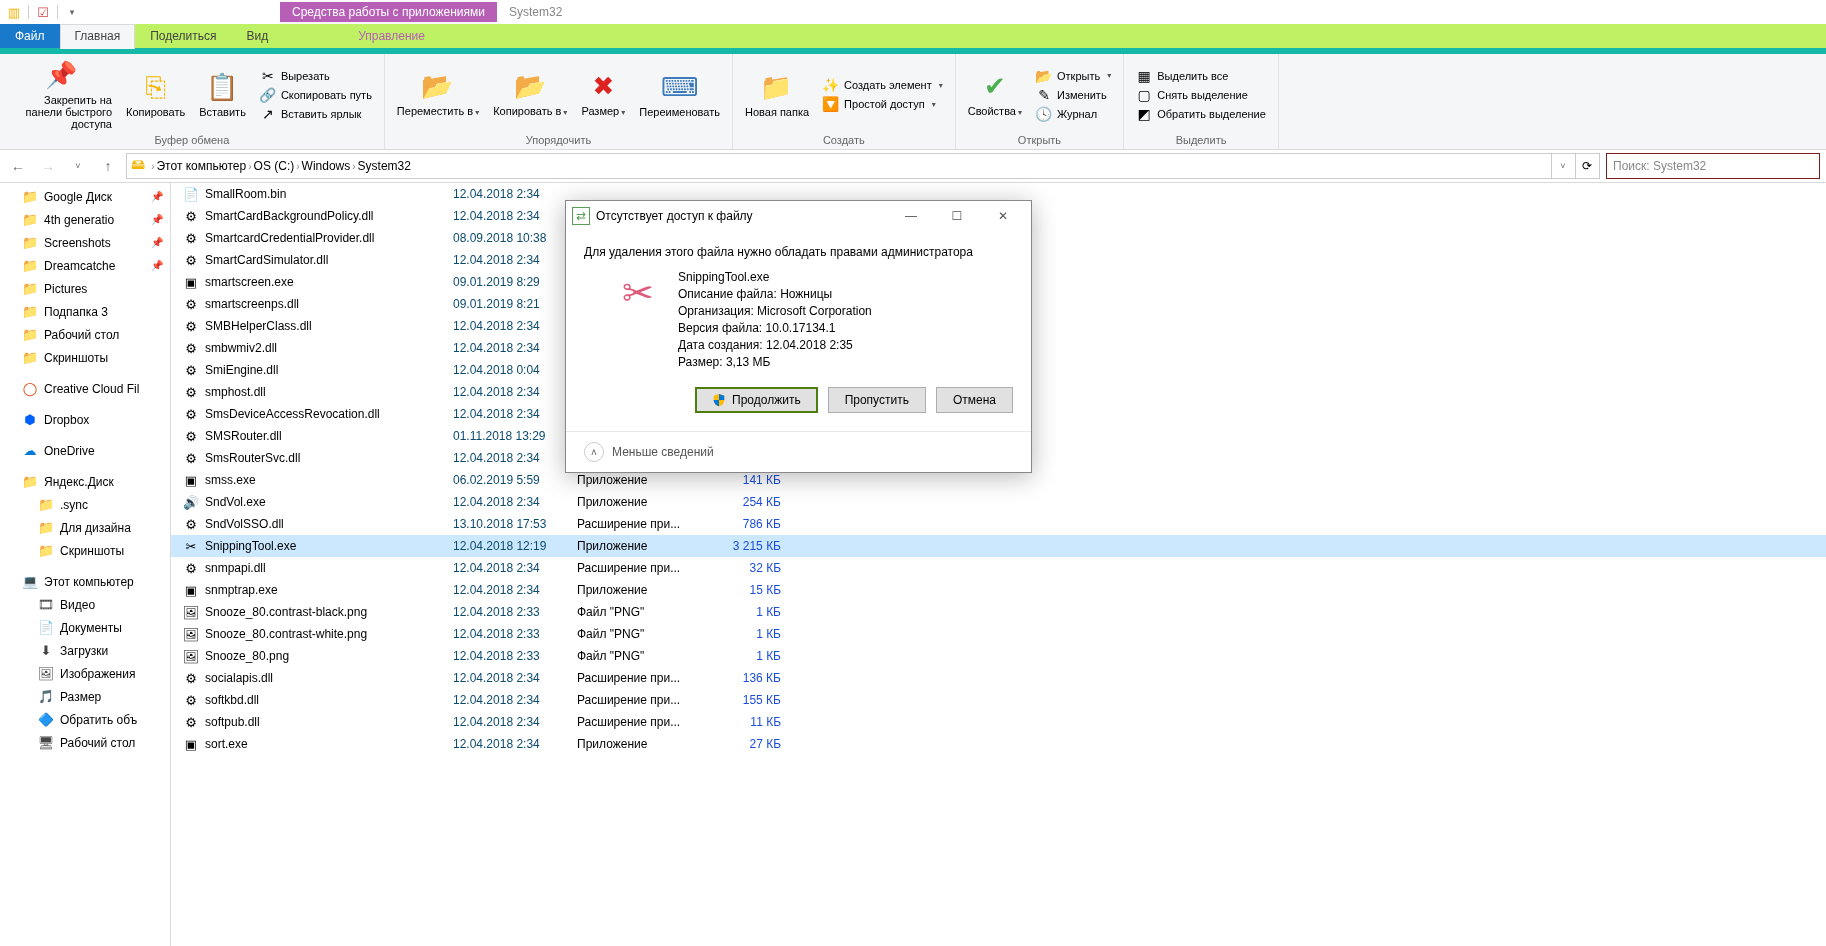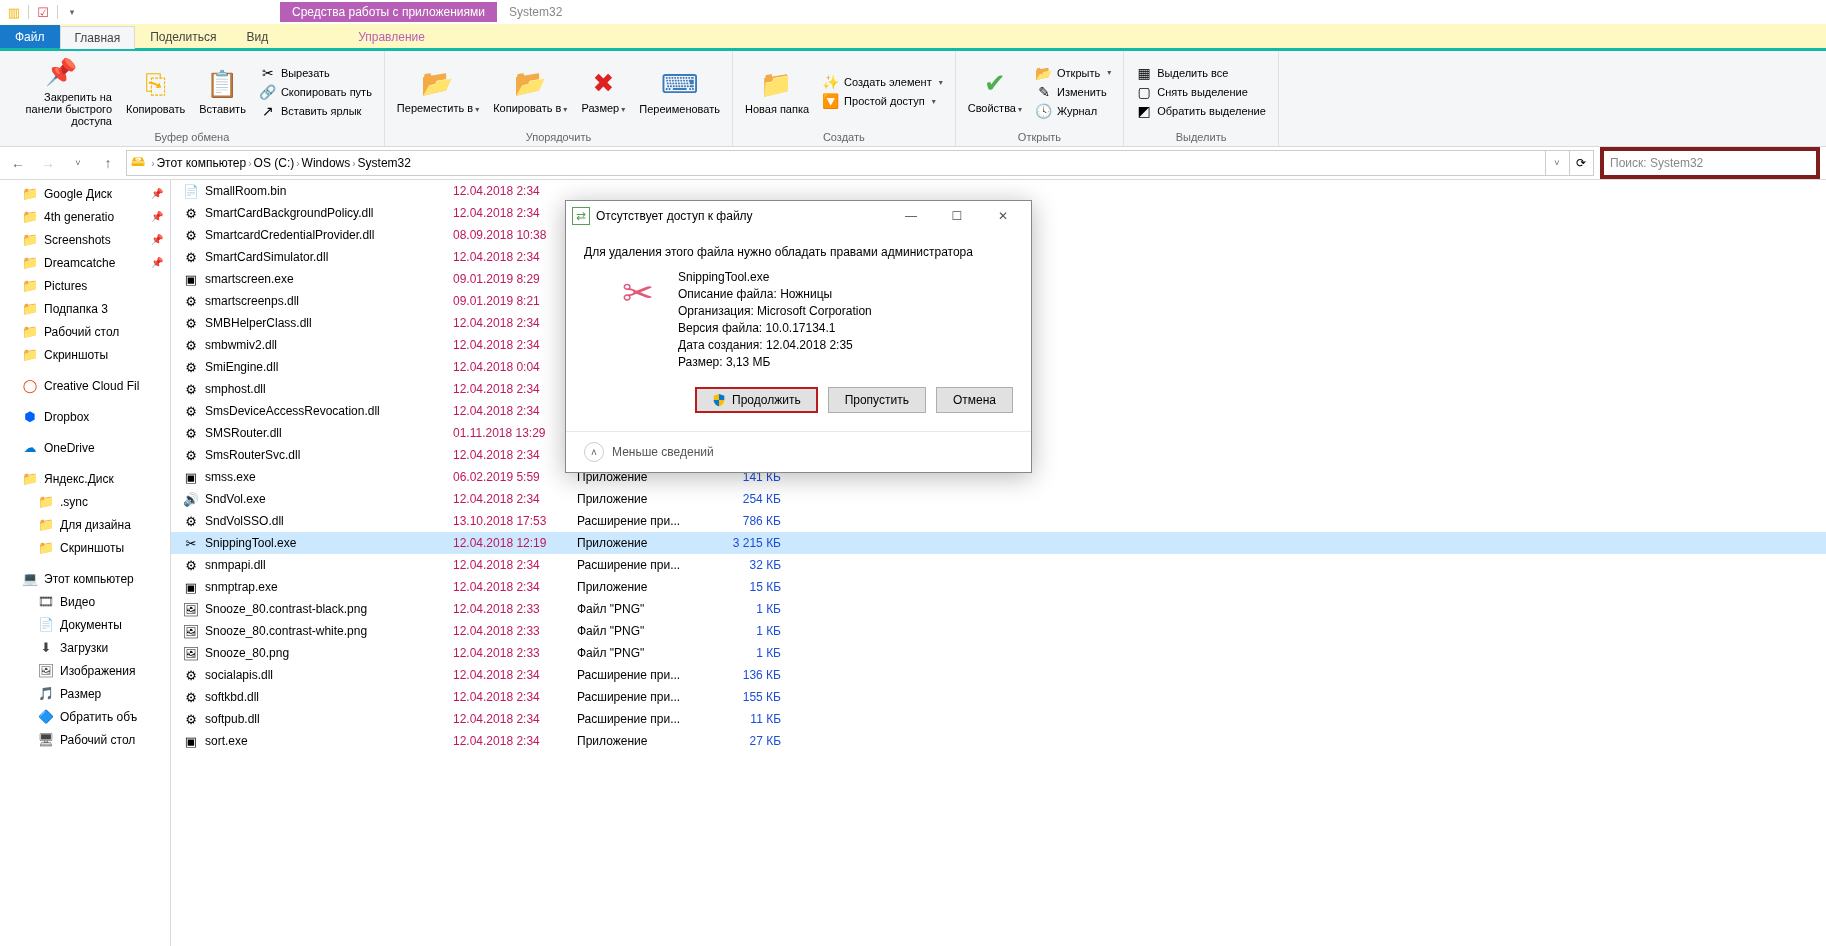--- a/index.html
+++ b/index.html
@@ -6,21 +6,21 @@
 .window{display:flex;flex-direction:column;width:1826px;height:946px;position:relative}
 
 .titlebar{height:24px;background:#fff;border-bottom:0;display:flex;align-items:center}
 .qat{display:flex;align-items:center;gap:6px;padding-left:6px}
 .qat-icon{width:16px;height:16px;display:flex;align-items:center;justify-content:center;font-size:13px}
 .qat-sep{width:1px;height:14px;background:#d0d0d0}
 .titlebar-center{flex:1;display:flex;align-items:center;justify-content:flex-start;padding-left:200px}
 .contextual-tab{background:#b75fb7;color:#fff;padding:3px 12px;font-size:12px}
 .title-text{margin-left:12px;color:#888}
 
-.tabs{height:24px;display:flex;align-items:flex-end;border-bottom:3px solid #14b8a6;background:#fef9c3}
+.tabs{height:24px;display:flex;border-bottom:6px solid #14b8a6;background:#bef264}
 .tab{padding:4px 14px;font-size:12px;color:#444;border:1px solid transparent;border-bottom:none;cursor:default}
 .tab.file{background:#1979ca;color:#fff;border-color:#1979ca}
 .tab.active{border-color:#dadada;background:#f5f6f7;margin-bottom:-1px}
 .tab.contextual{color:#b75fb7}
 
 .ribbon{height:95px;background:#f5f6f7;border-bottom:1px solid #dadada;display:flex}
 .group{border-right:1px solid #e1e1e1;padding:2px 8px;display:flex;flex-direction:column;justify-content:space-between}
 .group-body{flex:1;display:flex;align-items:center;gap:6px}
 .group-label{text-align:center;font-size:11px;color:#666;padding:1px 0}
 .big-btn{display:flex;flex-direction:column;align-items:center;gap:2px;padding:2px 4px;min-width:44px}
@@ -31,57 +31,57 @@
 .small-btn .ico{width:16px;height:16px;display:flex;align-items:center;justify-content:center;font-size:14px}
 .chev{font-size:8px;color:#555;margin-left:2px}
 
 .addr-row{height:32px;border-bottom:1px solid #dadada;display:flex;align-items:center;padding:0 6px;gap:6px}
 .nav-btn{width:24px;height:24px;display:flex;align-items:center;justify-content:center;font-size:14px;color:#666}
 .nav-btn.disabled{color:#ccc}
 .breadcrumb{flex:1;height:24px;border:1px solid #ccc;display:flex;align-items:center;padding:0 4px;gap:2px;font-size:12px}
 .crumb{display:flex;align-items:center;gap:4px}
 .crumb-sep{color:#888;font-size:10px}
 .refresh-box{width:24px;height:24px;border:1px solid #ccc;border-left:0;display:flex;align-items:center;justify-content:center;margin-left:-7px}
-.search{width:200px;height:24px;border:4px solid #7f1d1d;display:flex;align-items:center;padding:0 6px;color:#888}
+.search{width:200px;height:24px;border:1px solid #7f1d1d;display:flex;align-items:center;padding:0 6px;color:#888}
 
 .body{flex:1;display:flex;overflow:hidden}
 .sidebar{width:170px;border-right:1px solid #dadada;overflow-y:auto;font-size:12px;padding-top:2px}
 .side-item{display:flex;align-items:center;gap:6px;padding:2px 2px 2px 22px;height:19px;white-space:nowrap;overflow:hidden}
 .side-item .ico{width:16px;height:16px;display:flex;align-items:center;justify-content:center;font-size:13px}
 .side-item .pin{font-size:10px;color:#555;margin-left:auto;margin-right:4px}
 .side-spacer{height:8px}
 
 .list-wrap{flex:1;display:flex;flex-direction:column;overflow:hidden}
 .list-header{height:22px;border-bottom:1px solid #e8e8e8;display:flex;align-items:center;font-size:12px;color:#1860a0}
 .col-name{width:270px;padding-left:16px}
 .col-date{width:124px}
 .col-type{width:124px}
 .col-size{width:80px;text-align:right}
 .list-body{flex:1;overflow-y:auto}
 .row{height:22px;display:flex;align-items:center;font-size:12px}
 .row.selected{background:#cce8ff}
 .row .cell-name{width:270px;padding-left:12px;display:flex;align-items:center;gap:6px;overflow:hidden;white-space:nowrap}
 .row .file-ico{width:16px;height:16px;display:flex;align-items:center;justify-content:center;font-size:13px}
-.row .cell-date{width:124px;color:#be185d}
+.row .cell-date{width:124px;color:#0c4a6e}
 .row .cell-type{width:124px;color:#000;overflow:hidden;white-space:nowrap}
 .row .cell-size{width:80px;text-align:right;color:#1d4ed8}
 
 .dialog{position:absolute;left:565px;top:200px;width:465px;background:#fff;border:1px solid #888;box-shadow:0 4px 24px rgba(0,0,0,.28);font-size:12px}
 .dlg-title{height:30px;display:flex;align-items:center;padding:0 6px}
 .dlg-title .ico{width:16px;height:16px;margin-right:6px;font-size:12px;border:1px solid #5a9e5a;color:#5a9e5a;display:flex;align-items:center;justify-content:center}
 .dlg-winbtns{margin-left:auto;display:flex;gap:2px}
 .dlg-winbtn{width:44px;height:28px;display:flex;align-items:center;justify-content:center;font-size:12px;color:#555}
 .dlg-body{padding:8px 18px 14px}
 .dlg-msg{margin:6px 0 10px}
 .dlg-file{display:flex;gap:16px;margin-left:30px}
 .dlg-file-ico{width:48px;height:48px;display:flex;align-items:center;justify-content:center;font-size:38px;color:#e05a7a}
 .dlg-file-info{line-height:17px}
 .dlg-buttons{display:flex;gap:10px;justify-content:flex-end;margin:16px 0 4px}
 .dlg-btn{height:26px;padding:0 16px;border:1px solid #adadad;background:#e1e1e1;display:flex;align-items:center;gap:6px;font-size:12px}
-.dlg-btn.primary{border:2px solid #b91c1c;padding:0 15px}
+.dlg-btn.primary{border:2px solid #4d7c0f;padding:0 15px}
 .shield{width:14px;height:14px;display:inline-flex;align-items:center;justify-content:center}
 .dlg-foot{border-top:1px solid #e8e8e8;padding:10px 18px;display:flex;align-items:center;gap:8px;color:#555}
 .expand-ico{width:18px;height:18px;border:1px solid #ccc;border-radius:50%;display:flex;align-items:center;justify-content:center;font-size:10px}
 </style>
 </head>
 <body>
 
 <div class="window">
 
   <div class="titlebar">

